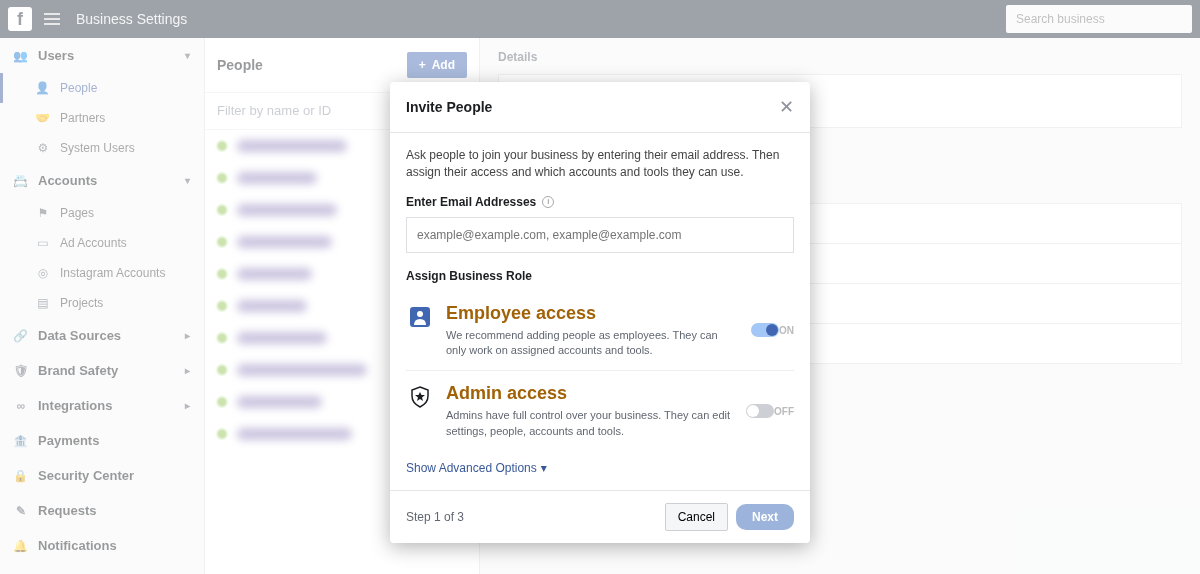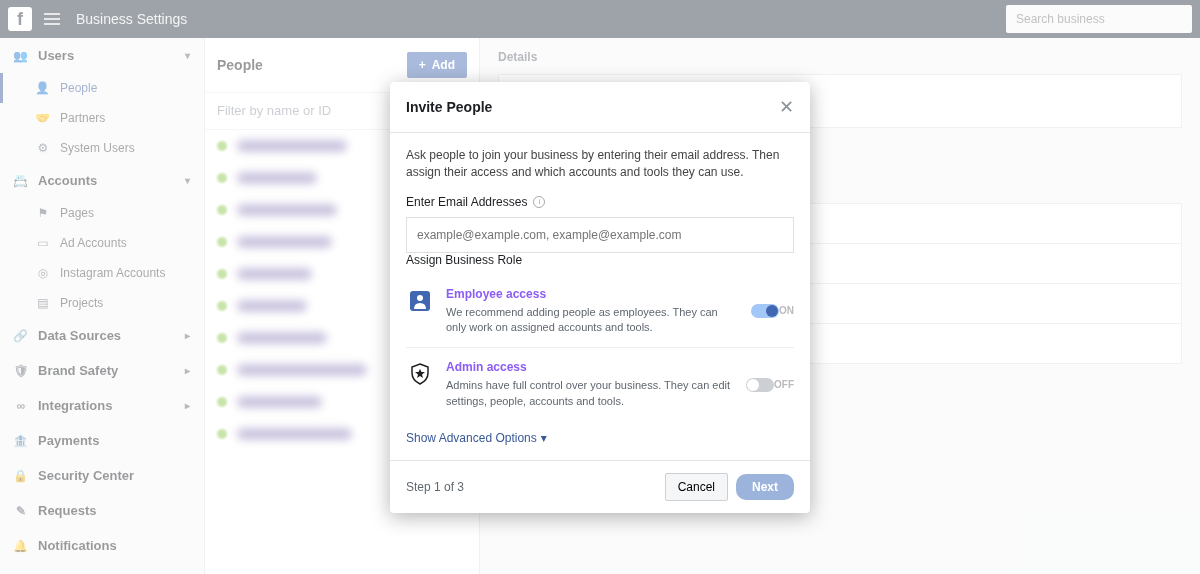--- a/index.html
+++ b/index.html
@@ -42,28 +42,28 @@
 .asset-tab{background:#fff;border:1px solid #dddfe2;border-top:none;padding:12px 14px;font-size:13px;color:#1c1e21;cursor:pointer}
 .asset-tab:first-of-type{border-top:1px solid #dddfe2}
 .asset-tab.active{color:#385898;font-weight:400}
 .overlay{position:absolute;inset:0;background:rgba(255,255,255,0.55);display:flex;align-items:flex-start;justify-content:center;padding-top:82px}
 .modal{width:420px;background:#fff;border-radius:4px;box-shadow:0 4px 20px rgba(0,0,0,0.3)}
 .m-head{padding:14px 16px;border-bottom:1px solid #e5e5e5;display:flex;align-items:center}
 .m-head h3{font-size:14px;font-weight:600;color:#1c1e21}
 .close-x{margin-left:auto;color:#8d949e;font-size:18px;cursor:pointer;background:none;border:none}
 .m-body{padding:14px 16px}
 .m-desc{font-size:12px;color:#444;line-height:1.4;margin-bottom:14px}
-.m-label{font-size:12px;font-weight:400;color:#1c1e21;margin-bottom:8px;display:flex;align-items:center;gap:6px}
+.m-label{font-size:12px;font-weight:700;color:#1c1e21;margin-bottom:8px;display:flex;align-items:center;gap:6px}
 .info-ic{width:12px;height:12px;border:1px solid #aaa;border-radius:50%;font-size:8px;color:#aaa;display:inline-flex;align-items:center;justify-content:center}
-.email-input{width:100%;border:1px solid #dddfe2;padding:10px;font-size:12px;color:#8d949e;}
+.email-input{width:100%;border:1px solid #dddfe2;padding:10px;font-size:12px;color:#8d949e;margin-bottom:16px}
 .role-opt{display:flex;gap:12px;padding:12px 0;border-bottom:1px solid #eee}
 .role-opt:last-of-type{border-bottom:none}
 .role-ic{width:28px;display:flex;justify-content:center;padding-top:2px}
 .role-txt{flex:1}
-.role-txt h4{font-size:12px;font-weight:600;color:#8b5cf6;margin-bottom:4px}
+.role-txt h4{font-size:18px;font-weight:600;color:#a16207;margin-bottom:4px}
 .role-txt p{font-size:11px;color:#606770;line-height:1.4}
 .toggle-wrap{display:flex;align-items:center;font-size:10px;font-weight:600;color:#bbb}
 .toggle{width:28px;height:14px;border-radius:7px;position:relative}
 .toggle::after{content:"";position:absolute;width:12px;height:12px;background:#fff;border-radius:50%;top:1px}
 .toggle.on{background:#a3c7f7}
 .toggle.on::after{right:1px;background:#4267b2}
 .toggle.off{background:#ccd0d5}
 .toggle.off::after{left:1px}
 .adv-link{color:#385898;font-size:12px;margin-top:10px;cursor:pointer;display:inline-flex;align-items:flex-start;gap:4px}
 .m-foot{padding:12px 16px;border-top:1px solid #e5e5e5;display:flex;align-items:center}

